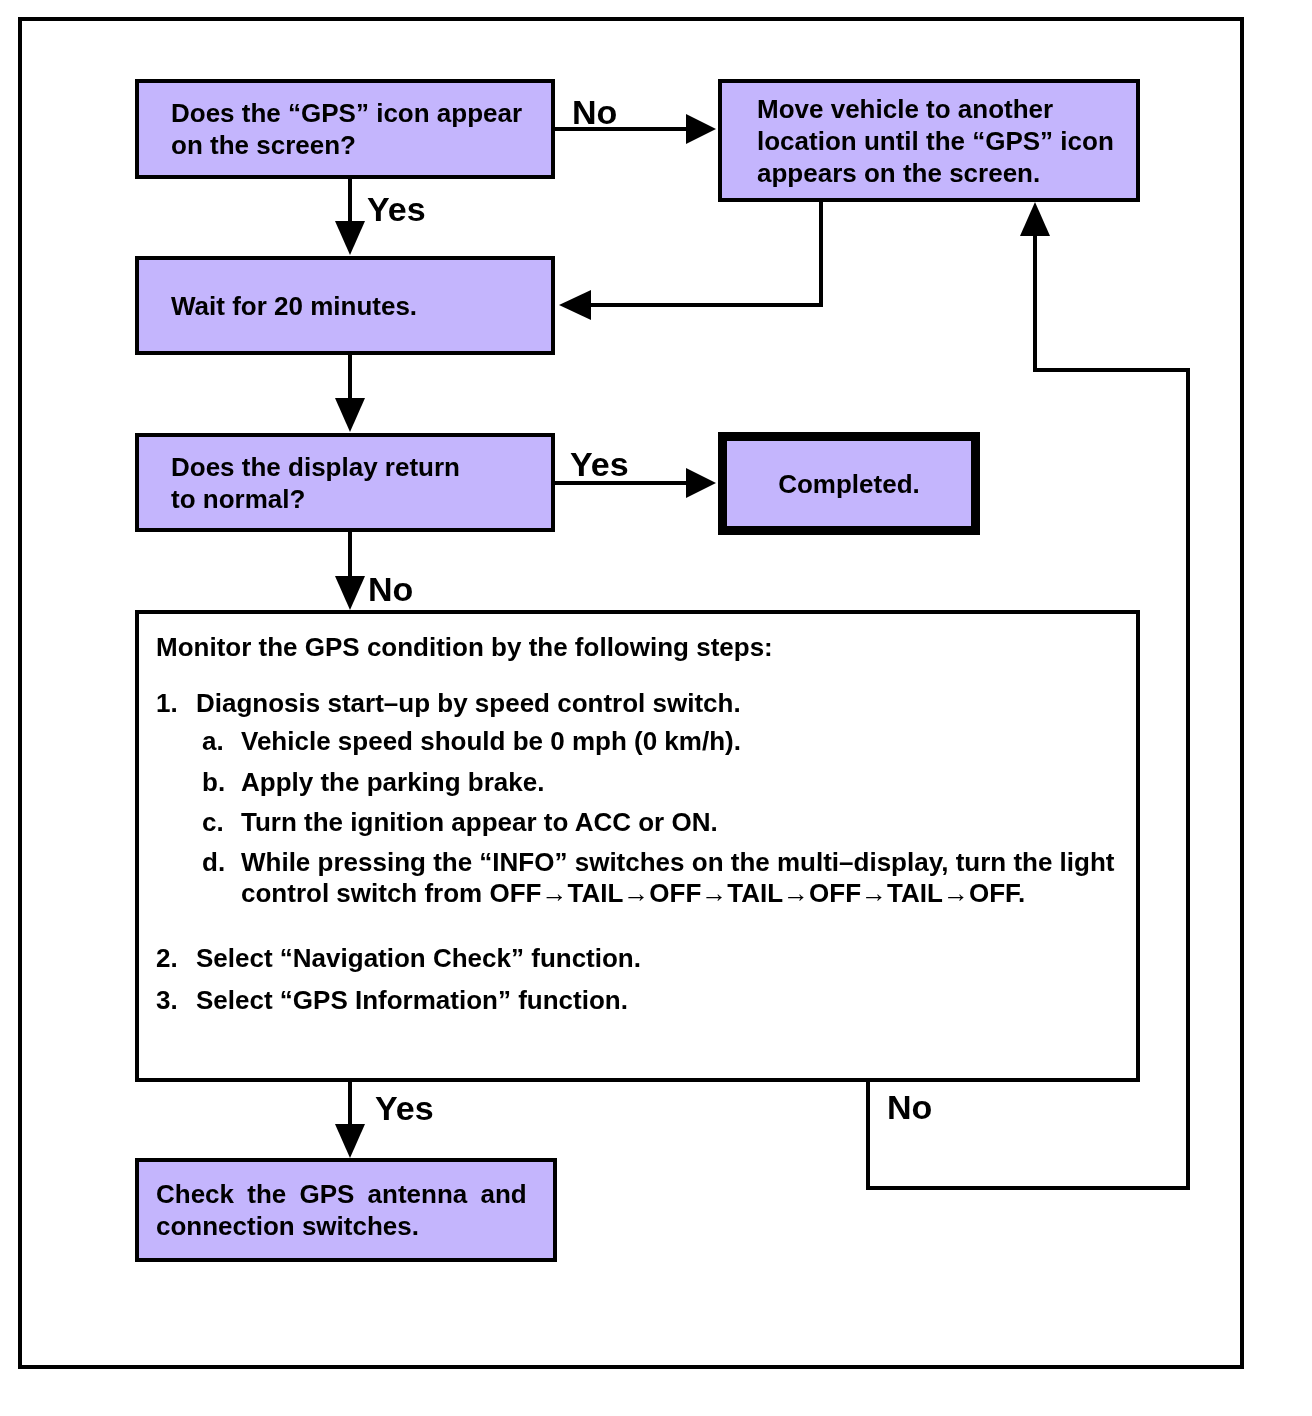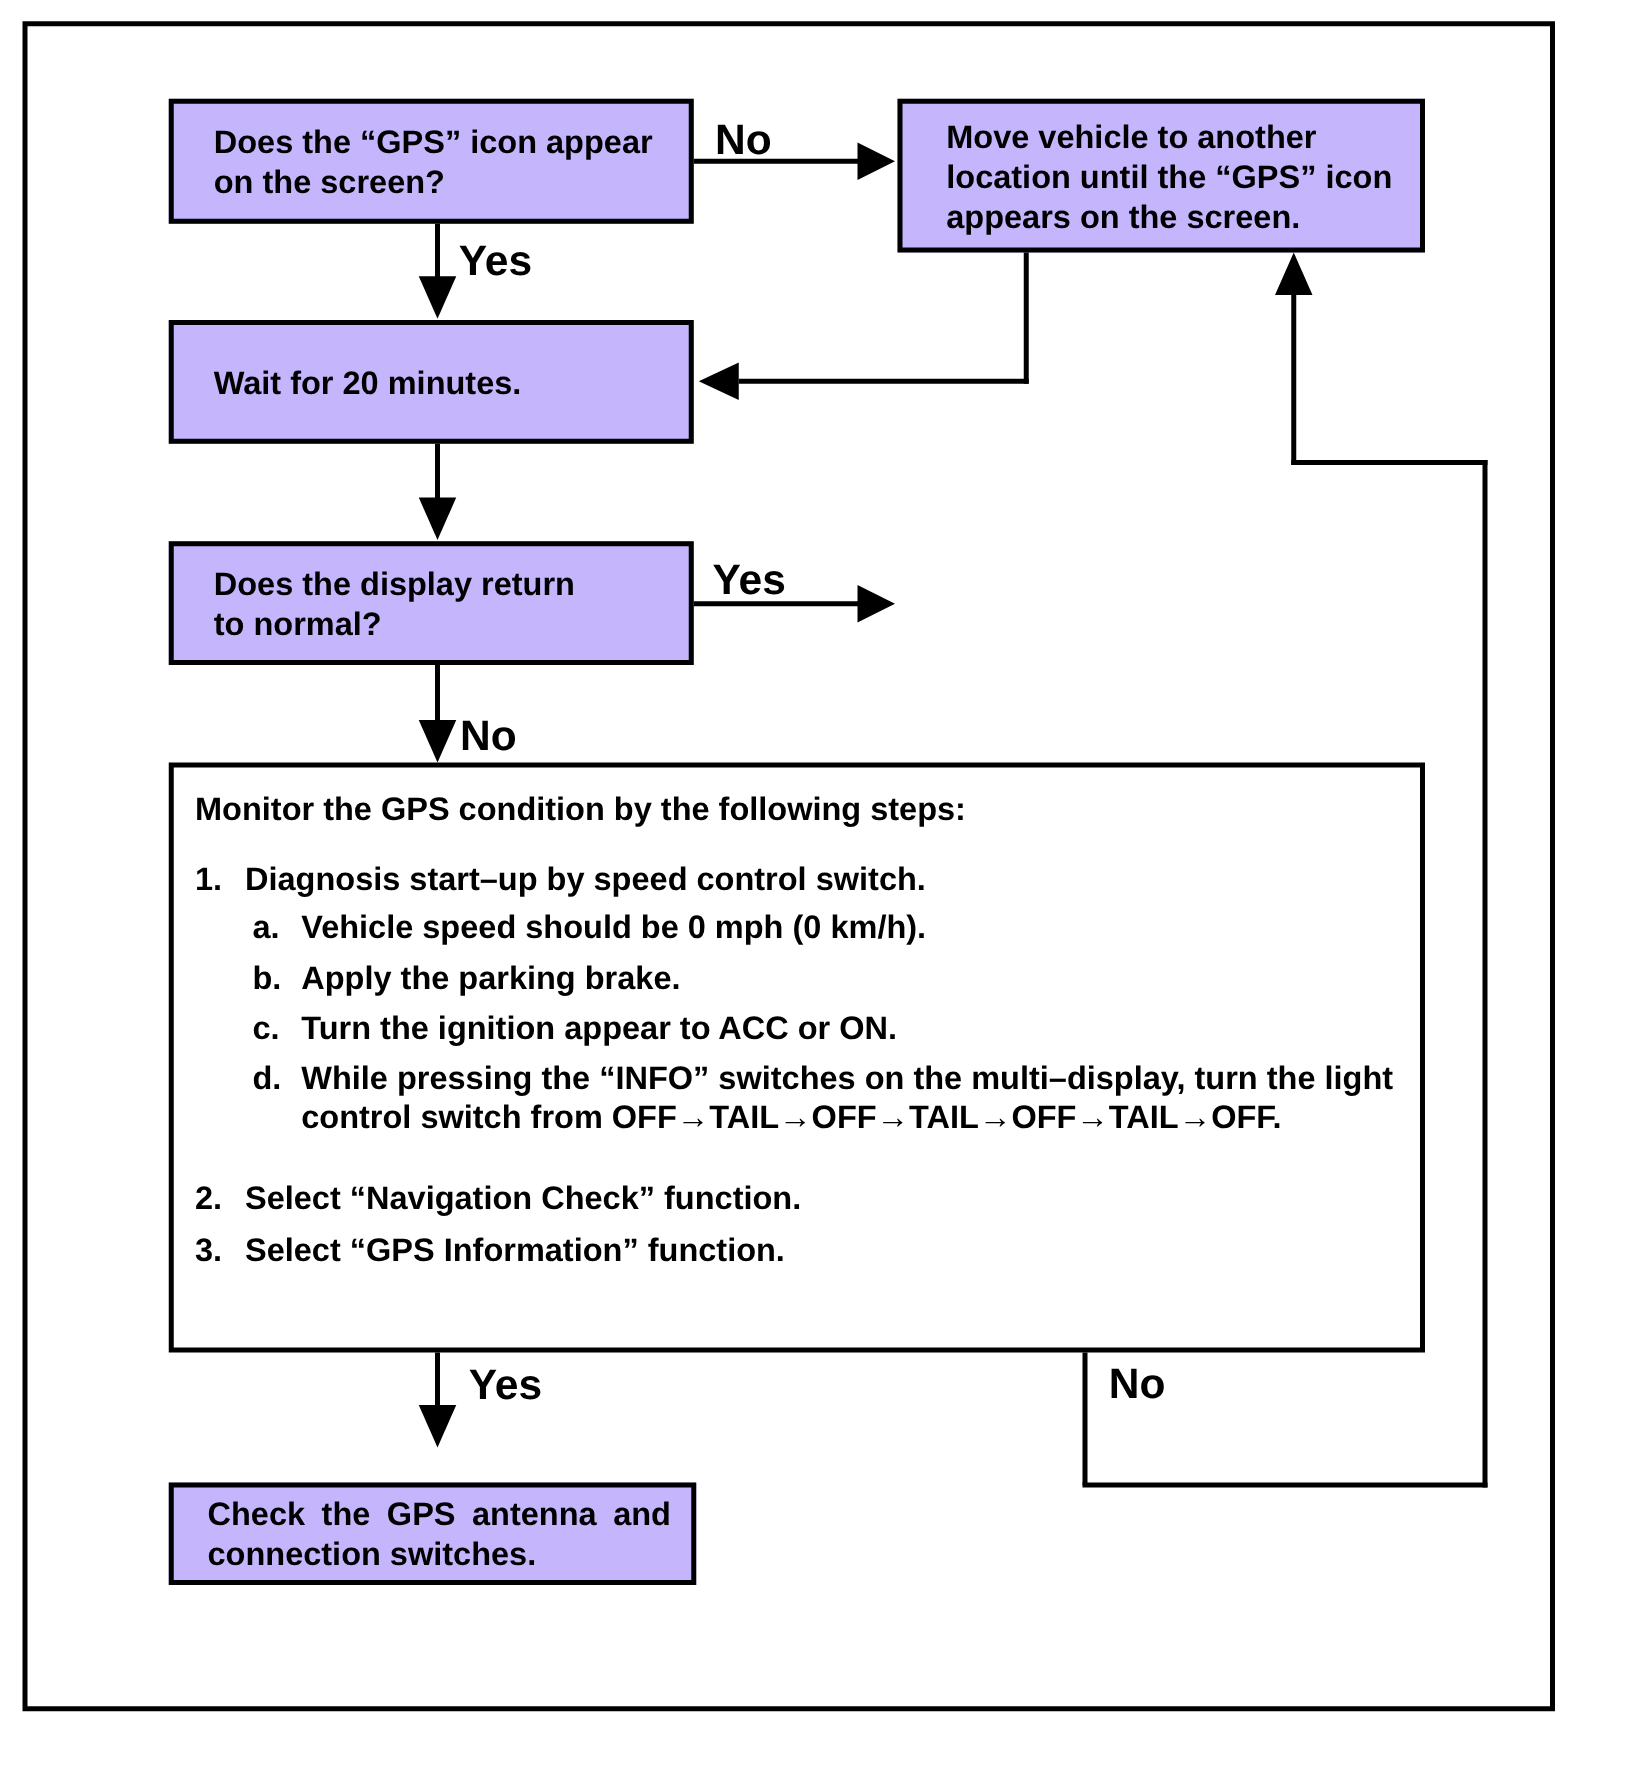--- a/index.html
+++ b/index.html
@@ -17,21 +17,21 @@
     display:flex;flex-direction:column;justify-content:center;
     font-size:26px;line-height:32px;white-space:nowrap;
   }
   .node .ln{white-space:nowrap;}
   .box-a{left:135px;top:79px;width:420px;height:100px;padding-left:32px;}
   .box-b{left:718px;top:79px;width:422px;height:123px;padding-left:35px;}
   .box-c{left:135px;top:256px;width:420px;height:99px;padding-left:32px;}
   .box-d{left:135px;top:433px;width:420px;height:99px;padding-left:32px;}
   .box-e{left:718px;top:432px;width:262px;height:103px;border-width:9px;
          align-items:center;justify-content:center;}
-  .box-g{left:135px;top:1158px;width:422px;height:82px;padding-left:27px;margin-top:28px;}
+  .box-g{left:135px;top:1158px;width:422px;height:104px;padding-left:17px;}
   .box-g .wide{word-spacing:6px;}
   .box-f{
     position:absolute;left:135px;top:610px;width:1005px;height:472px;
     border:4px solid #000;box-sizing:border-box;background:#fff;
     padding:18px 8px 0 17px;font-size:26px;line-height:31px;white-space:nowrap;
   }
   .row{display:flex;white-space:nowrap;}
   .row .num{width:40px;flex:0 0 40px;}
   .row.sub{margin-left:46px;}
   .row.sub .letter{width:39px;flex:0 0 39px;}
@@ -66,20 +66,23 @@
 
   <div class="node box-c">
     <div class="ln">Wait for 20 minutes.</div>
   </div>
 
   <div class="node box-d">
     <div class="ln">Does the display return</div>
     <div class="ln">to normal?</div>
   </div>
 
+  <div class="node box-e">
+    <div class="ln">Completed.</div>
+  </div>
 
   <div class="box-f">
     <div class="row">
       <span>Monitor the GPS condition by the following steps:</span>
     </div>
     <div class="row mt1">
       <span class="num">1.</span>
       <span>Diagnosis start–up by speed control switch.</span>
     </div>
     <div class="row sub mta">

